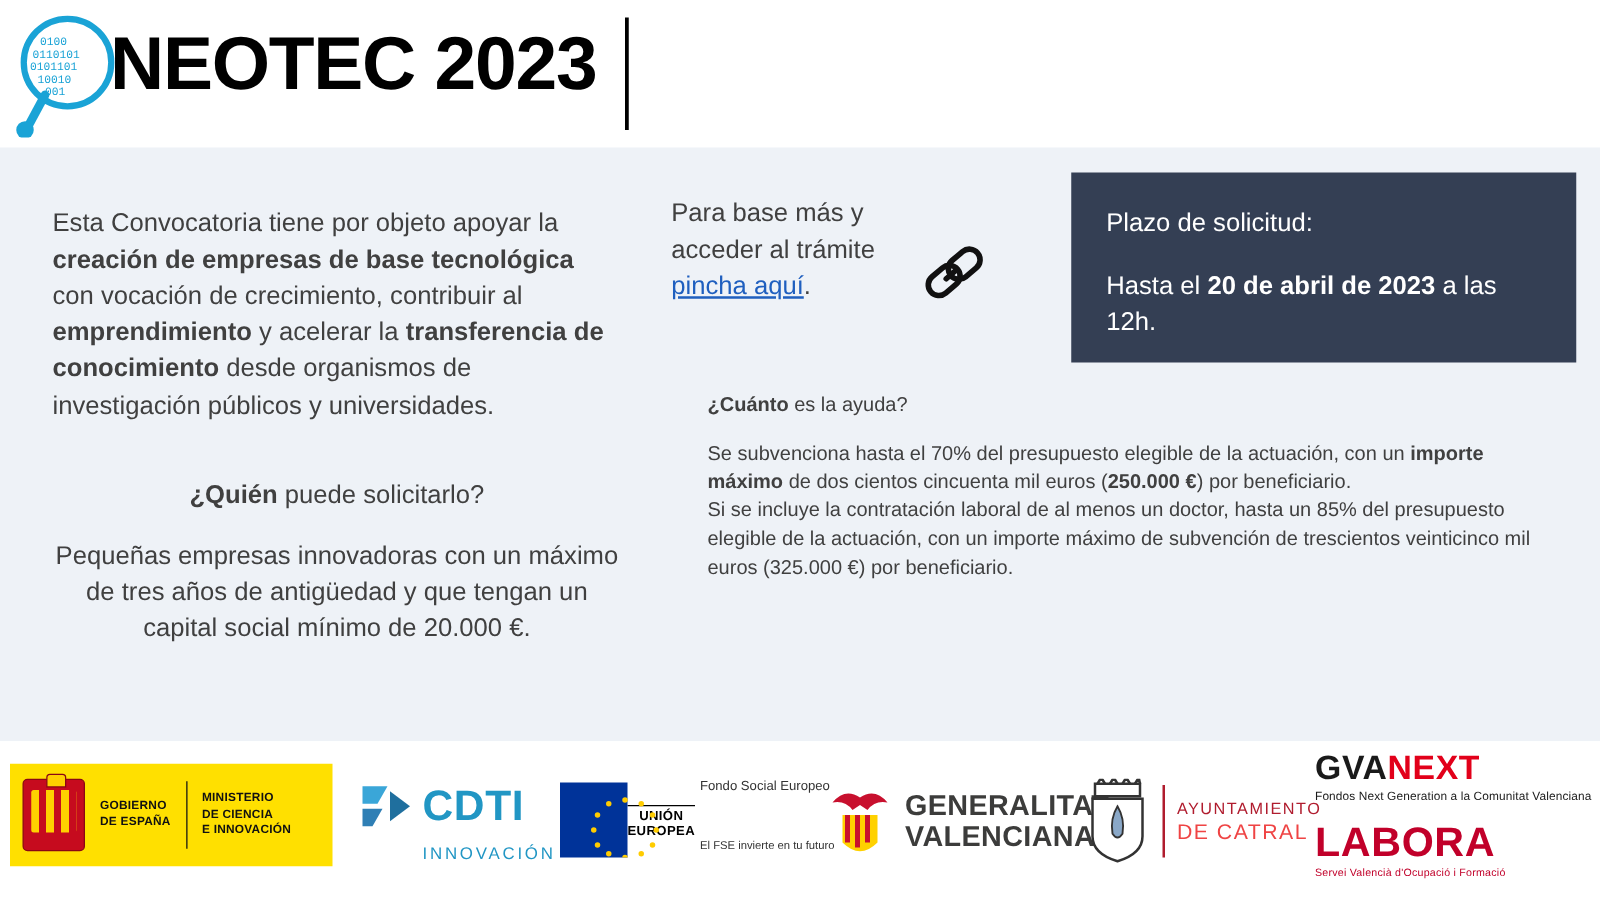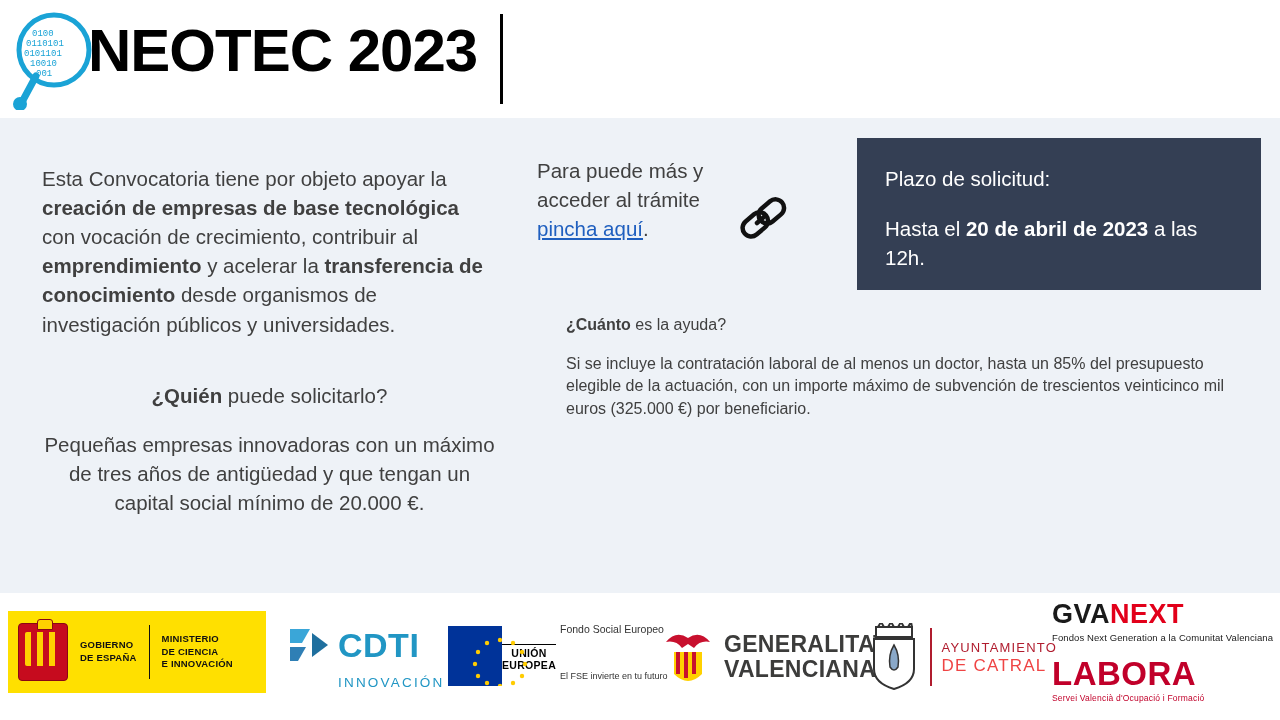--- a/index.html
+++ b/index.html
@@ -269,41 +269,42 @@
 
     <div class="col-left">
       <p><span>Esta Convocatoria tiene por objeto apoyar la </span><b>creación de empresas de base tecnológica</b><span> con vocación de crecimiento, contribuir al </span><b>emprendimiento</b><span> y acelerar la </span><b>transferencia de conocimiento</b><span> desde organismos de investigación públicos y universidades.</span></p>
       <div class="q-block">
         <p><b>¿Quién</b><span> puede solicitarlo?</span></p>
         <p>Pequeñas empresas innovadoras con un máximo de tres años de antigüedad y que tengan un capital social mínimo de 20.000 €.</p>
       </div>
     </div>
 
     <div class="link-block">
-      <span>Para puede más y</span><br>
+      <span>Para base más y</span><br>
       <span>acceder al trámite</span><br>
       <a href="#">pincha aquí</a><span>.</span>
       <span class="chain-icon">
         <svg width="60" height="60" viewBox="0 0 60 60">
           <g stroke="#111" stroke-width="4.5" fill="none" stroke-linecap="round">
             <rect x="8" y="26" width="28" height="17" rx="8.5" transform="rotate(-40 22 34)"></rect>
             <rect x="24" y="13" width="28" height="17" rx="8.5" transform="rotate(-40 38 21)"></rect>
             <line x1="24" y1="33" x2="32" y2="26"></line>
           </g>
         </svg>
       </span>
     </div>
 
     <div class="deadline-box">
       <p>Plazo de solicitud:</p>
       <p><span>Hasta el </span><b>20 de abril de 2023</b><span> a las 12h.</span></p>
     </div>
 
     <div class="col-right">
       <p><b>¿Cuánto</b><span> es la ayuda?</span></p>
+      <p class="tight"><span>Se subvenciona hasta el 70% del presupuesto elegible de la actuación, con un </span><b>importe máximo</b><span> de dos cientos cincuenta mil euros (</span><b>250.000 €</b><span>) por beneficiario.</span></p>
       <p>Si se incluye la contratación laboral de al menos un doctor, hasta un 85% del presupuesto elegible de la actuación, con un importe máximo de subvención de trescientos veinticinco mil euros (325.000 €) por beneficiario.</p>
     </div>
   </div>
 
   <div class="footer">
 
     <div class="logo-slot cdti">
       <div class="cdti-row">
         <span class="cdti-mark">
           <svg width="44" height="44" viewBox="0 0 44 44">

